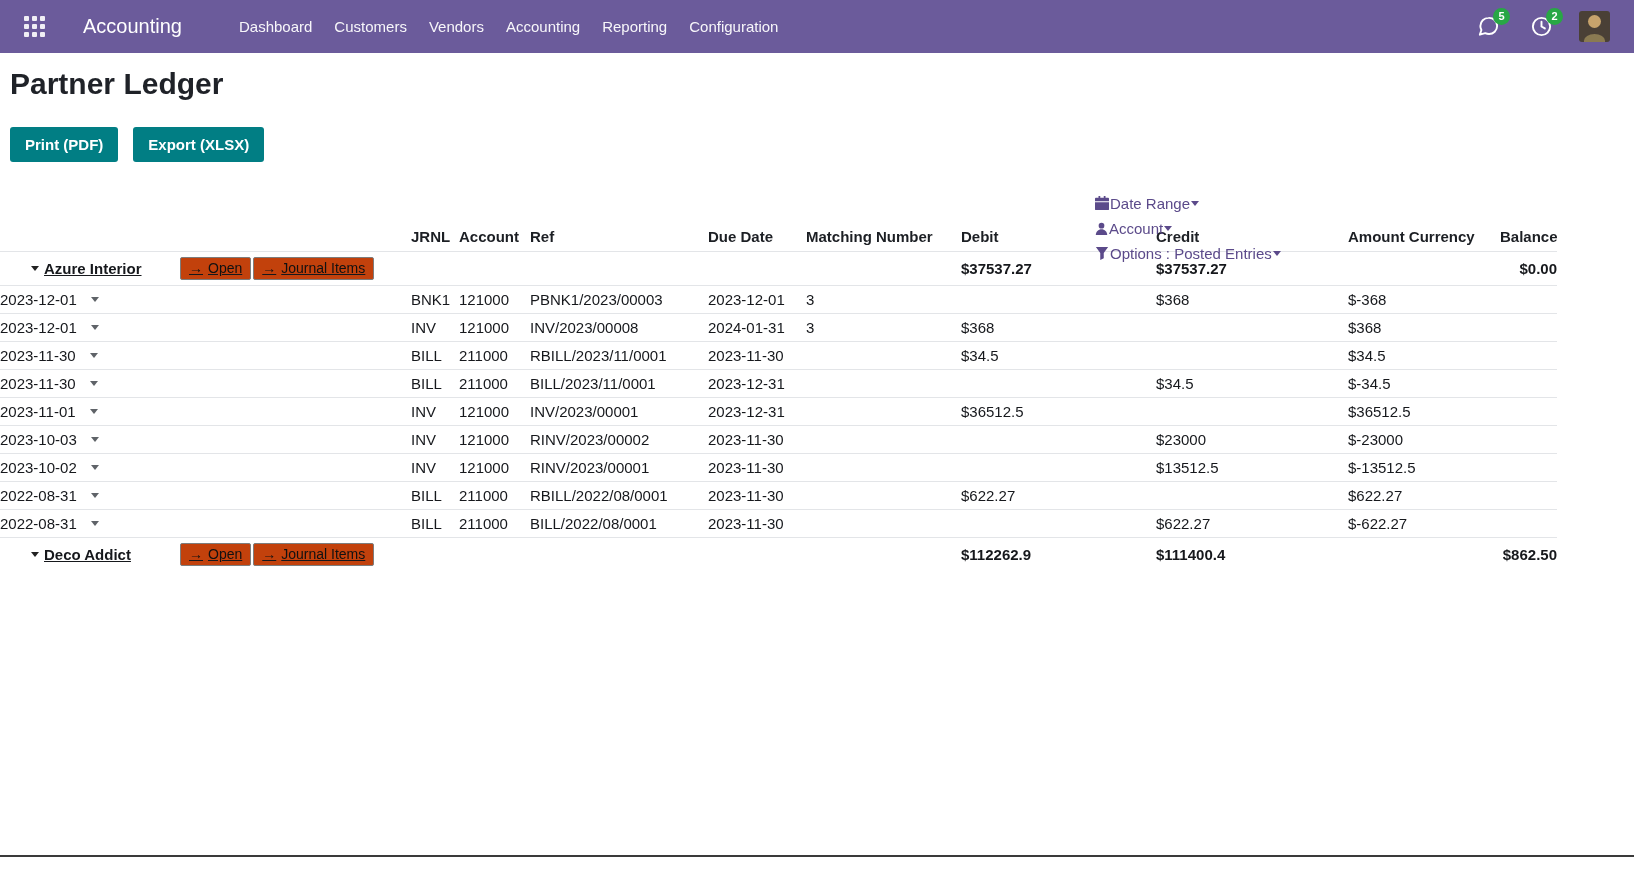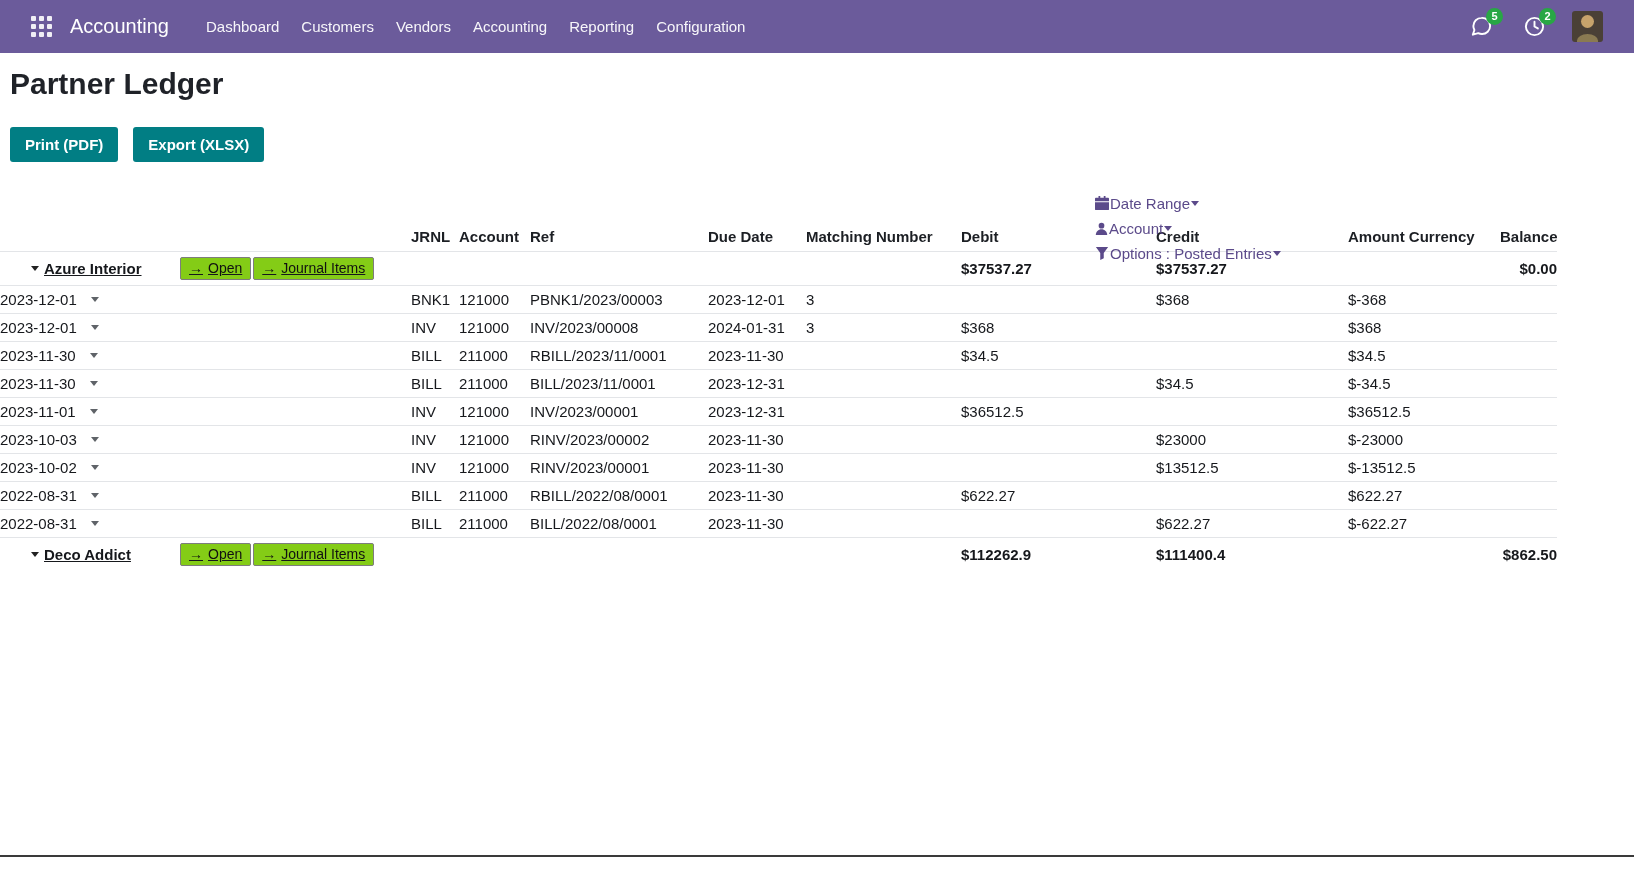--- a/index.html
+++ b/index.html
@@ -11,22 +11,23 @@
     font-family: "Liberation Sans", sans-serif;
     color: #212529;
   }
 
   
   .navbar {
     height: 53px;
     background: #6b5b9b;
     display: flex;
     align-items: center;
-    padding: 0 31px;
+    padding: 0 24px;
     color: #fff;
+    gap: 20px;
   }
   .apps-icon {
     width: 21px; height: 21px;
     display: grid;
     grid-template-columns: repeat(3, 1fr);
     gap: 3px;
     margin-right: 18px;
     cursor: pointer;
     flex: none;
   }
@@ -140,21 +141,21 @@
   }
 
   .group-cell { display: flex; align-items: center; padding-left: 31px; text-decoration: underline; }
   .group-caret { margin-right: 5px; border-top-color: #222; cursor: pointer; }
   .group-name { width: 136px; font-weight: 700; cursor: pointer; }
   .btn-group { display: flex; gap: 2px; }
   .mini-btn {
     display: inline-flex;
     align-items: center;
     gap: 5px;
-    background: #84cc16;
+    background: #c2410c;
     border: 1px solid #7d7d7d;
     border-radius: 2px;
     font-family: "Liberation Sans", sans-serif;
     font-size: 14px;
     color: #111;
     padding: 2px 8px 3px 8px;
     cursor: pointer;
     white-space: nowrap;
   }
   .mini-btn .arrow-glyph::before { content: "\2192"; font-weight: 700; }

